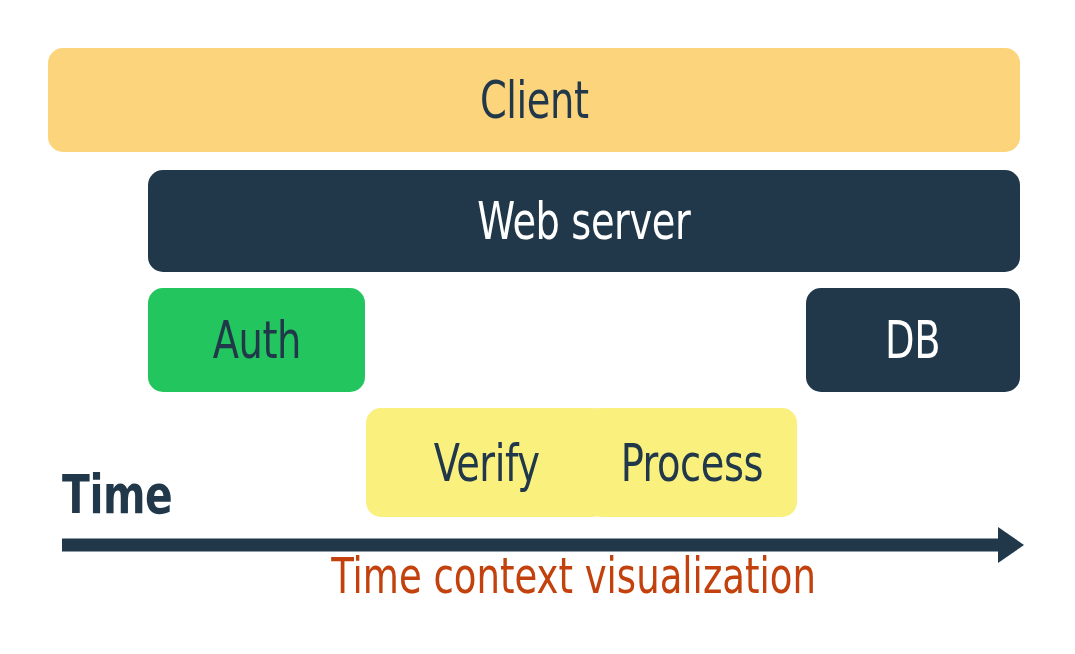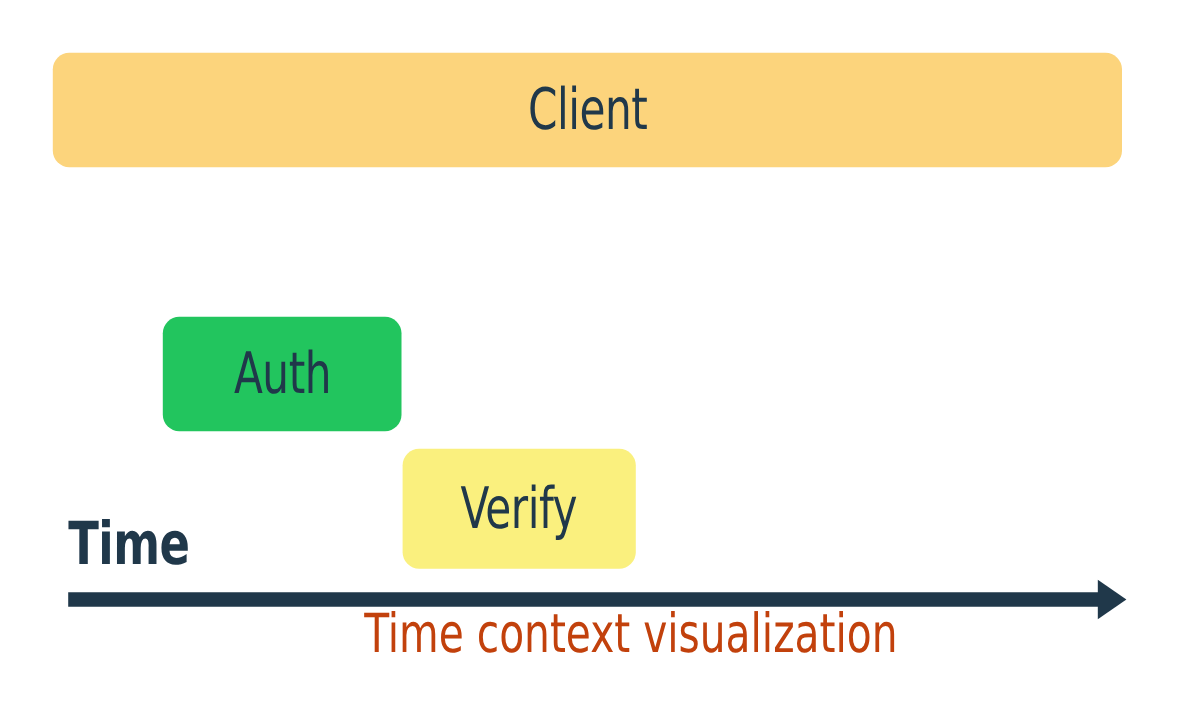--- a/index.html
+++ b/index.html
@@ -86,31 +86,40 @@
 </style>
 </head>
 <body>
 
 <div id="stage">
 
   <div class="bar light" style="left:48px; top:48px; width:972px; height:104px; background:#FCD47C;">
     <span class="bar-label">Client</span>
   </div>
 
+  <div class="bar dark" style="left:148px; top:170px; width:872px; height:102px; background:#20384A;">
+    <span class="bar-label">Web server</span>
+  </div>
 
   <div class="bar light" style="left:148px; top:288px; width:217px; height:104px; background:#22c55e;">
     <span class="bar-label">Auth</span>
   </div>
 
 
+  <div class="bar dark" style="left:806px; top:288px; width:214px; height:104px; background:#20384A;">
+    <span class="bar-label">DB</span>
+  </div>
 
-  <div class="bar light" style="left:366px; top:408px; width:212px; height:109px; background:#FAF07E;">
+  <div class="bar light" style="left:366px; top:408px; width:242px; height:109px; background:#FAF07E;">
     <span class="bar-label">Verify</span>
   </div>
 
+  <div class="bar light" style="left:586px; top:408px; width:211px; height:109px; background:#FAF07E;">
+    <span class="bar-label">Process</span>
+  </div>
 
   <div id="time-label">Time</div>
 
   <svg id="axis-wrap" viewBox="0 0 1075 654" width="1075" height="654" aria-hidden="true">
     <line x1="62" y1="545" x2="1000" y2="545" stroke="#20384A" stroke-width="13" stroke-linecap="butt"></line>
     <polygon points="998,527 1024,545 998,563" fill="#20384A"></polygon>
   </svg>
 
   <div id="caption">
     <span>Time context visualization</span>

